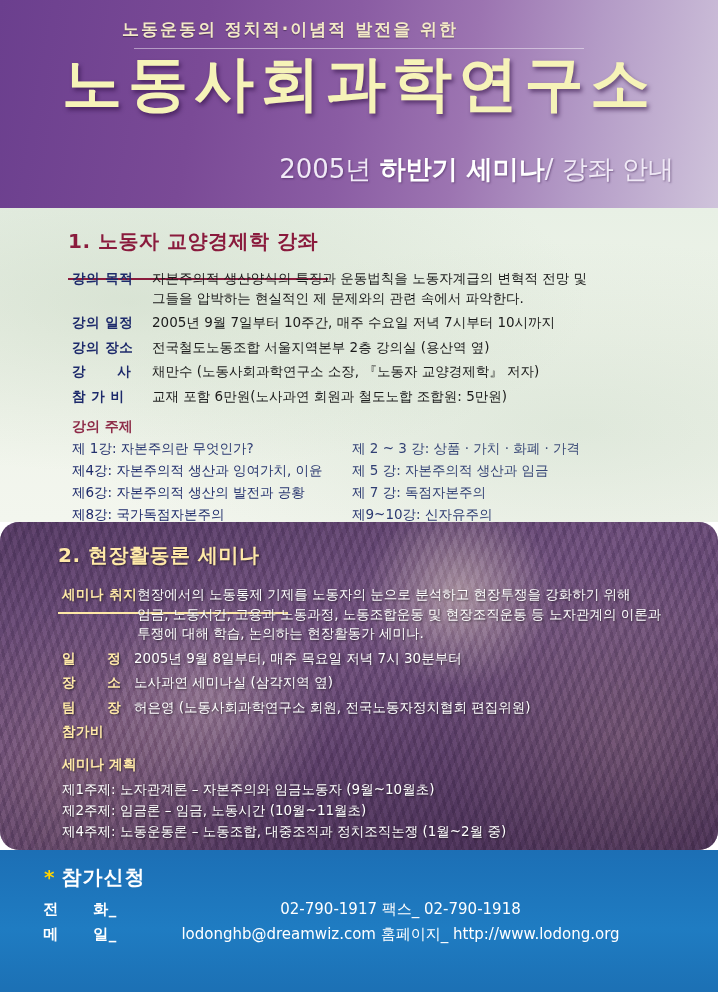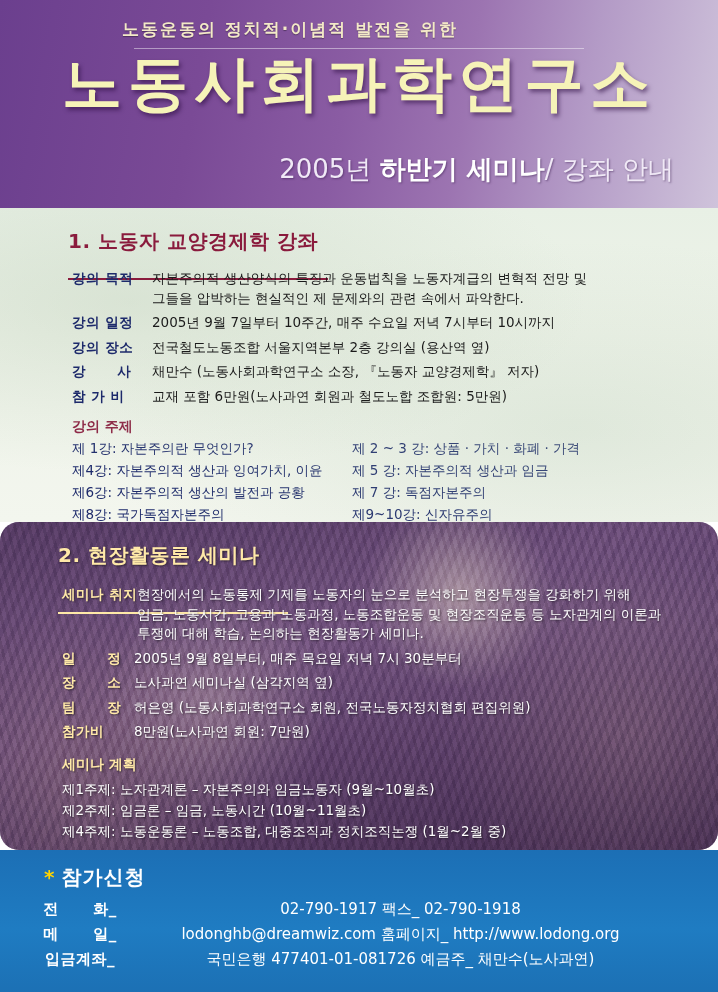--- a/index.html
+++ b/index.html
@@ -365,21 +365,20 @@
         <div class="row">
           <div class="label">장      소</div>
           <div class="value">노사과연 세미나실 (삼각지역 옆)</div>
         </div>
         <div class="row">
           <div class="label">팀      장</div>
           <div class="value">허은영 (노동사회과학연구소 회원, 전국노동자정치협회 편집위원)</div>
         </div>
         <div class="row">
           <div class="label">참가비</div>
-          <div class="value">8만원(노사과연 회원: 7만원)</div>
         </div>
       </div>
 
       <div class="plan-head">세미나 계획</div>
       <div class="plan-list">
         <div>제1주제: 노자관계론 – 자본주의와 임금노동자 (9월~10월초)</div>
         <div>제2주제: 임금론 – 임금, 노동시간 (10월~11월초)</div>
         <div>제4주제: 노동운동론 – 노동조합, 대중조직과 정치조직논쟁 (1월~2월 중)</div>
 
       </div>
@@ -392,20 +391,16 @@
     </div>
     <div class="rows">
       <div class="row">
         <div class="label">전      화_</div>
         <div class="value">02-790-1917   팩스_  02-790-1918</div>
       </div>
       <div class="row">
         <div class="label">메      일_</div>
         <div class="value">lodonghb@dreamwiz.com  홈페이지_  http://www.lodong.org</div>
       </div>
-      <div class="row">
-        <div class="label">입금계좌_</div>
-        <div class="value">국민은행  477401-01-081726   예금주_  채만수(노사과연)</div>
-      </div>
     </div>
   </div>
 
 </div>
 
 </body></html>

